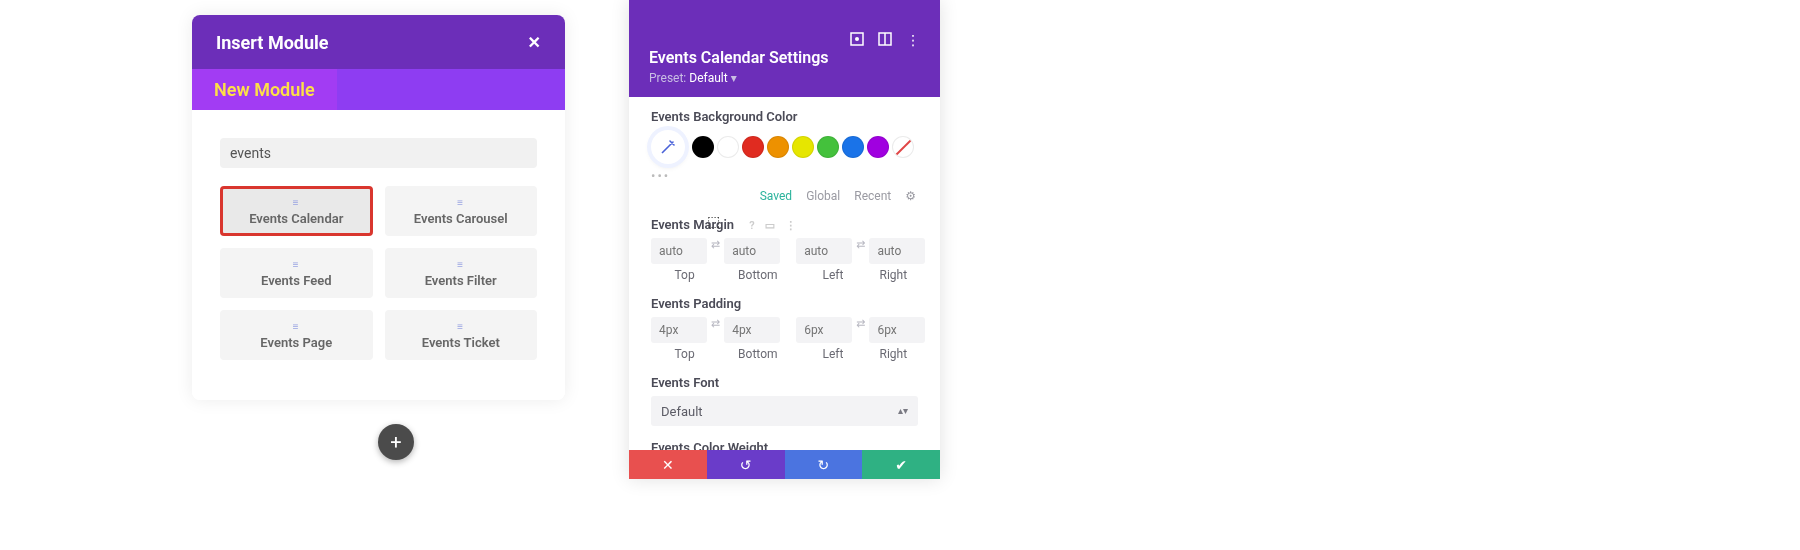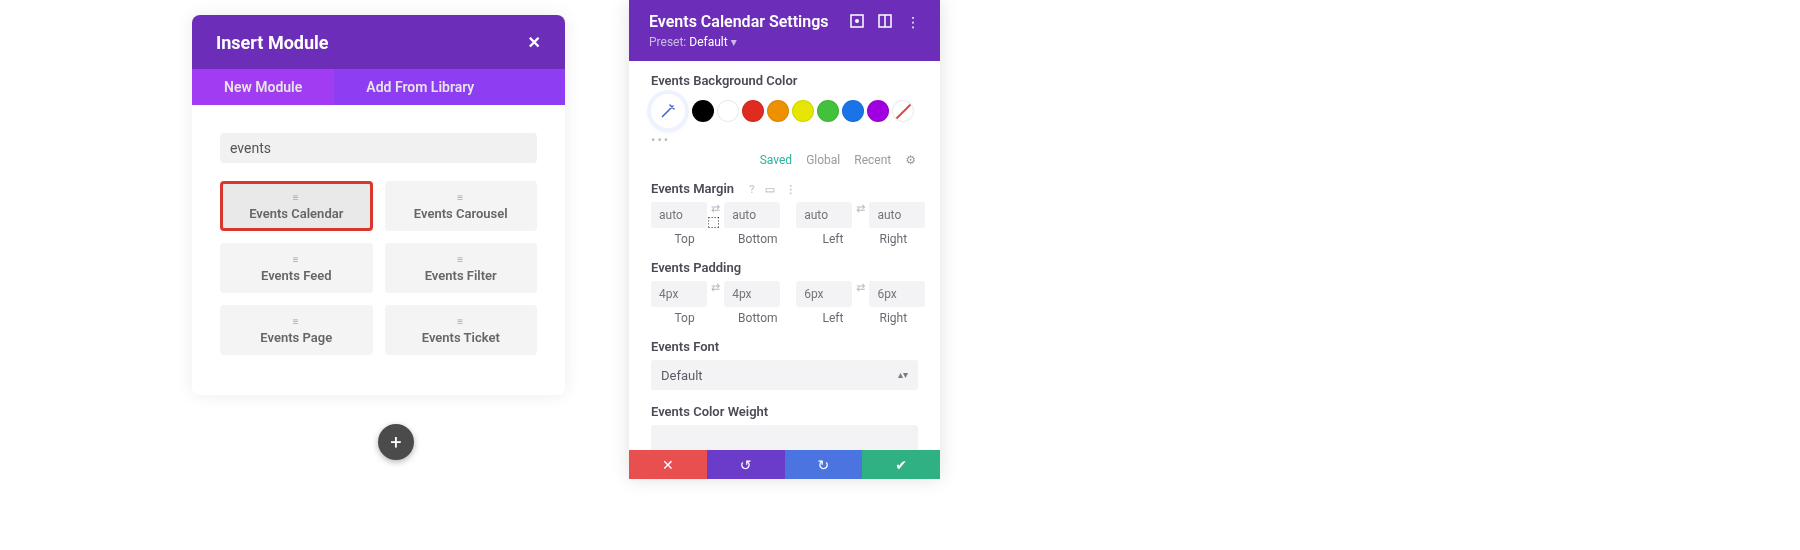--- a/index.html
+++ b/index.html
@@ -4,35 +4,35 @@
 <style>
   * { box-sizing: border-box; margin:0; padding:0; font-family: -apple-system, BlinkMacSystemFont, "Segoe UI", Roboto, Arial, sans-serif; }
   body { width:1800px; height:550px; background:#fff; position:relative; }
 
   
   .insert-module { position:absolute; left:192px; top:15px; width:373px; background:#fff; border-radius:8px; box-shadow:0 0 18px rgba(0,0,0,0.08); overflow:hidden; }
   .im-header { background:#6c2eb9; color:#fff; height:54px; display:flex; align-items:center; justify-content:space-between; padding:0 24px; }
   .im-header h2 { font-size:18px; font-weight:700; }
   .im-close { color:#fff; cursor:pointer; font-size:16px; font-weight:700; }
   .im-tabs { display:flex; background:#8e3df2; }
-  .im-tab { flex:0 0 auto; padding:10px 32px; color:#e5e5e5; font-size:14px; font-weight:600; cursor:pointer; }
+  .im-tab { flex:0 0 auto; padding:10px 22px; color:#fde047; font-size:18px; font-weight:600; cursor:pointer; }
   .im-tab.active { background:#a23cf3; }
   .im-body { padding:28px 28px 40px 28px; background:#fff; }
   .search-box { width:100%; height:30px; background:#f1f1f1; border:none; border-radius:4px; padding:12px 10px; font-size:14px; color:#555; }
   .mod-grid { display:grid; grid-template-columns:1fr 1fr; gap:12px; margin-top:18px; }
   .mod-item { background:#f4f4f4; border-radius:4px; height:50px; display:flex; flex-direction:column; align-items:center; justify-content:center; cursor:pointer; font-size:13px; color:#666; font-weight:600; position:relative; }
   .mod-item.sel { border:3px solid #d9362e; background:#e9e9e9; }
   .mod-icon { color:#9aa4e2; font-size:10px; margin-bottom:3px; letter-spacing:1px; }
   .add-btn { position:absolute; left:378px; top:424px; width:36px; height:36px; border-radius:50%; background:#4b4b4b; color:#fff; display:flex; align-items:center; justify-content:center; font-size:20px; cursor:pointer; box-shadow:0 2px 6px rgba(0,0,0,0.3); }
 
   
   .settings-panel { position:absolute; left:629px; top:0; width:311px; height:479px; background:#fff; box-shadow:0 0 18px rgba(0,0,0,0.12); display:flex; flex-direction:column; }
   .sp-header { background:#6c2eb9; color:#fff; padding:12px 20px; }
   .sp-header-row { display:flex; align-items:center; justify-content:space-between; }
-  .sp-title { font-size:16px; font-weight:600; }
+  .sp-title { font-size:16px; font-weight:600;margin-top:36px; }
   .sp-icons { display:flex; gap:14px; }
   .sp-icons span { cursor:pointer; color:#fff; font-size:14px; display:inline-flex; }
   .sp-preset { font-size:12px; color:#c9bde4; margin-top:4px; }
   .sp-preset .pv { color:#fff; }
   .sp-tabs { display:flex; background:#6c2eb9; }
   .sp-tab { flex:1; text-align:center; padding:8px 0; font-size:13px; color:#e0d7f3; cursor:pointer; }
   .sp-tab.active { background:#8e3df2; color:#fff; }
   .sp-body { flex:1; overflow-y:auto; padding:12px 22px 10px 22px; position:relative; }
   .sp-body::-webkit-scrollbar{width:5px;} .sp-body::-webkit-scrollbar-thumb{background:#777;border-radius:3px;}
   .section-label { font-size:13px; color:#4b4b57; font-weight:600; margin-top:14px; }
@@ -71,21 +71,20 @@
 </head>
 <body>
 
 <div class="insert-module">
   <div class="im-header">
     <h2>Insert Module</h2>
     <span class="im-close">✕</span>
   </div>
   <div class="im-tabs">
     <div class="im-tab active">New Module</div>
-    <div class="im-tab">Add From Library</div>
   </div>
   <div class="im-body">
     <input class="search-box" value="events" style="">
     <div class="mod-grid">
       <div class="mod-item sel">
         <span class="mod-icon">≡</span>
         <span>Events Calendar</span>
       </div>
       <div class="mod-item">
         <span class="mod-icon">≡</span>

